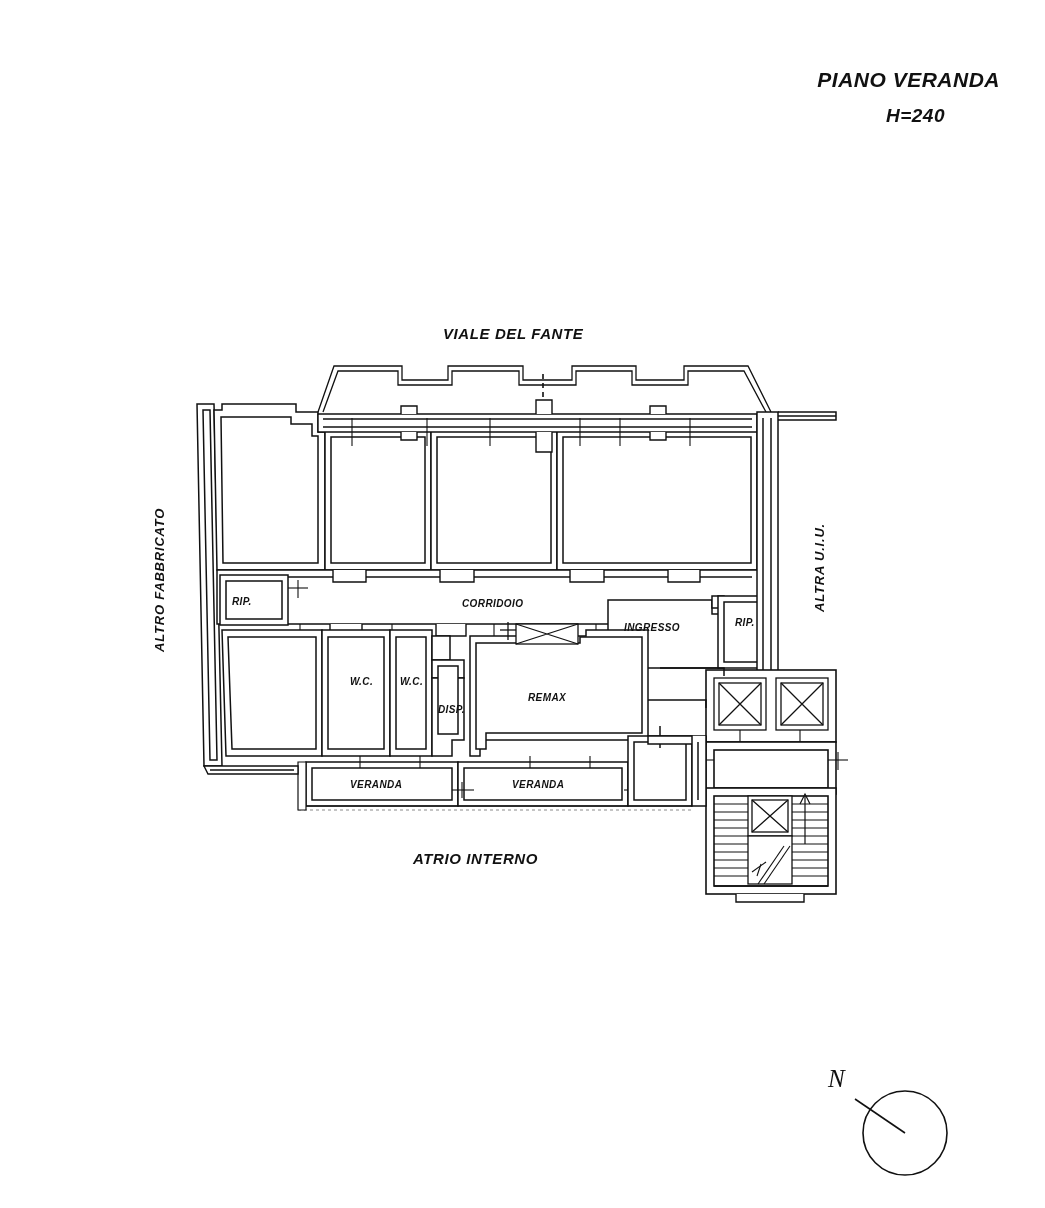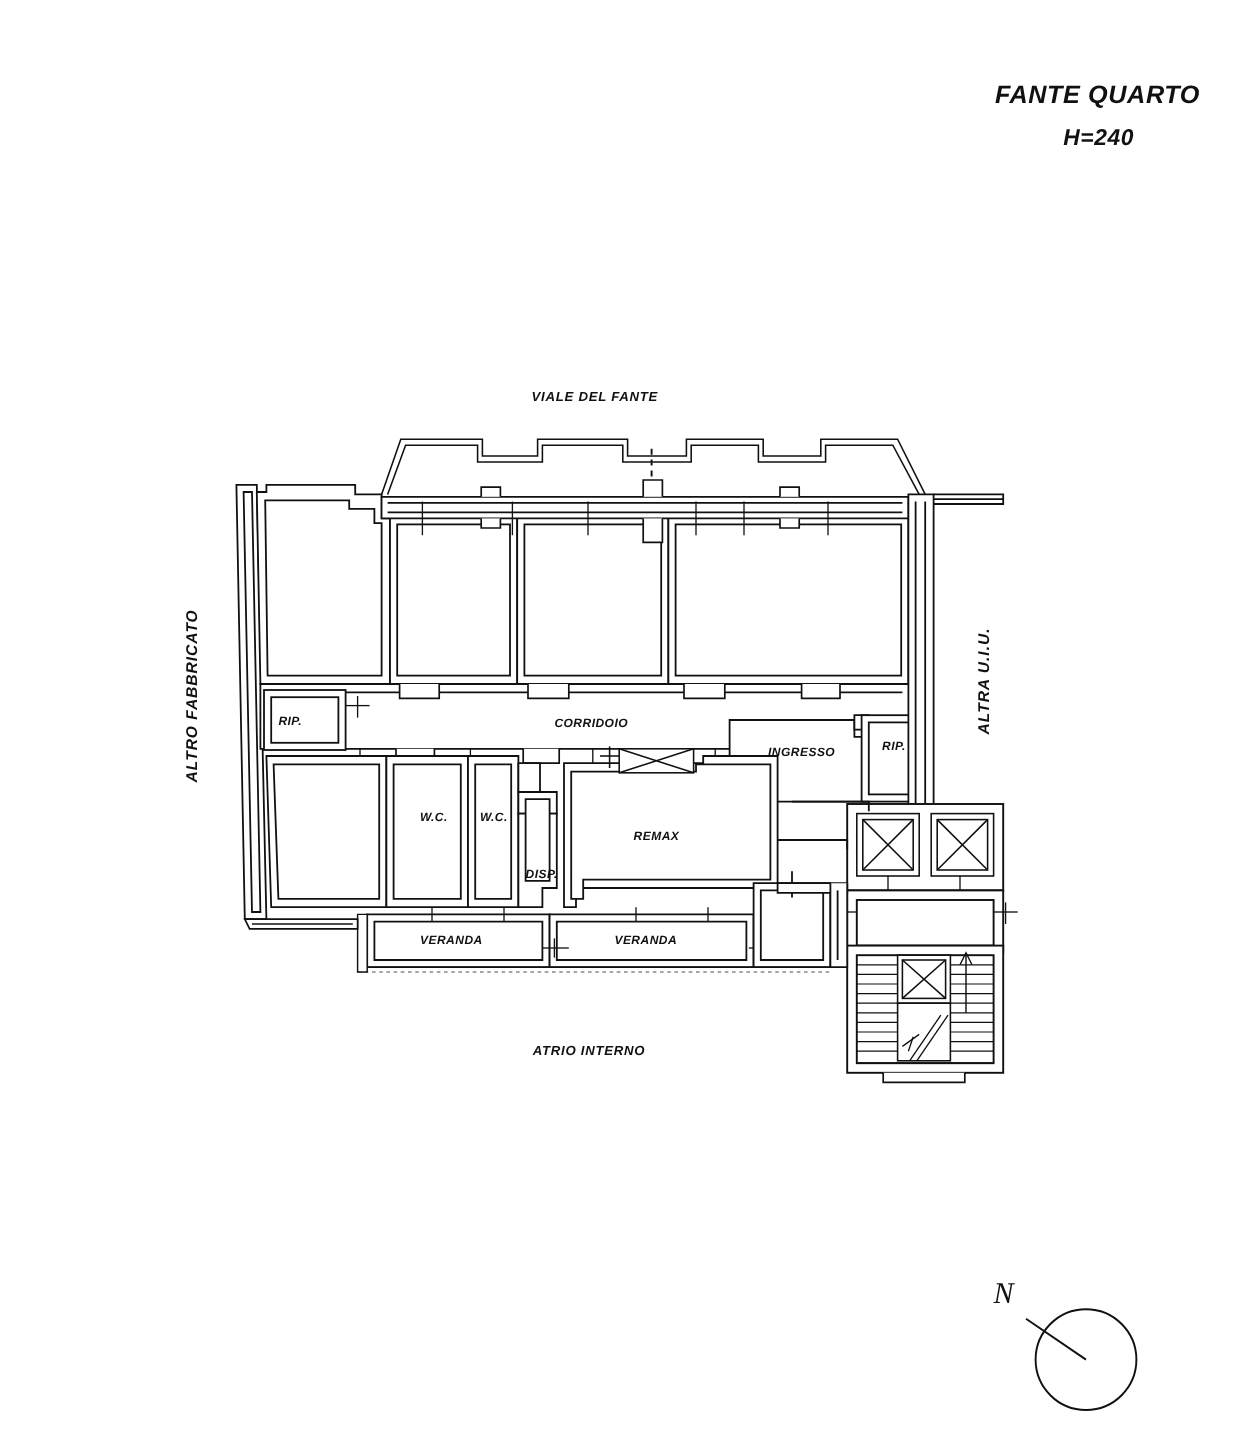--- a/index.html
+++ b/index.html
@@ -33,21 +33,21 @@
     top: 105px;
     font-size: 19px;
   }
   .plan-label {
     position: absolute;
     font-style: italic;
     font-weight: bold;
     color: #111111;
     white-space: nowrap;
   }
-  .street-label { font-size: 11px; letter-spacing: 0.6px; }
+  .street-label { font-size: 15px; letter-spacing: 0.6px; }
   .room-label { font-size: 10px; letter-spacing: 0.4px; }
   .side-label { font-size: 13px; letter-spacing: 0.8px; }
   .rot-left  { transform: rotate(-90deg); transform-origin: left top; }
   .rot-right { transform: rotate(-90deg); transform-origin: left top; }
 
   #watermark {
     position: absolute;
     left: 272px;
     top: 452px;
     width: 470px;
@@ -85,21 +85,21 @@
     color: #111111;
     font-family: "Liberation Serif", serif;
   }
   svg { display: block; }
 </style>
 </head>
 <body>
 
 <div id="page">
 
-  <div class="hdr" id="title-piano">FANTE QUARTO</div>
+  <div class="hdr" id="title-piano">PIANO VERANDA</div>
   <div class="hdr" id="title-h">H=240</div>
 
   <div id="watermark">
     <div id="wm-balloon">
       <svg width="96" height="112" viewBox="0 0 96 112">
         <defs>
           <clipPath id="balloonClip">
             <path d="M48 8 C70 8 88 26 88 48 C88 70 62 94 48 104 C34 94 8 70 8 48 C8 26 26 8 48 8 Z"></path>
           </clipPath>
         </defs>
@@ -386,29 +386,29 @@
 
     </g>
   </svg>
 
   <div class="plan-label street-label" style="left:443px;top:325px;">VIALE DEL FANTE</div>
 
   <div class="plan-label side-label rot-left" style="left:152px;top:652px;">ALTRO FABBRICATO</div>
 
   <div class="plan-label side-label rot-right" style="left:812px;top:612px;">ALTRA U.I.U.</div>
 
-  <div class="plan-label street-label" style="left:444px;top:850px;margin-top:20px;">ATRIO INTERNO</div>
+  <div class="plan-label street-label" style="left:413px;top:850px;">ATRIO INTERNO</div>
 
   <div class="plan-label room-label" style="left:232px;top:596px;">RIP.</div>
   <div class="plan-label room-label" style="left:462px;top:598px;text-align:right;">CORRIDOIO</div>
-  <div class="plan-label room-label" style="left:624px;top:622px;margin-left:16px;">INGRESSO</div>
+  <div class="plan-label room-label" style="left:624px;top:622px;">INGRESSO</div>
   <div class="plan-label room-label" style="left:735px;top:617px;">RIP.</div>
   <div class="plan-label room-label" style="left:350px;top:676px;">W.C.</div>
   <div class="plan-label room-label" style="left:400px;top:676px;">W.C.</div>
-  <div class="plan-label room-label" style="left:438px;top:704px;margin-top:20px;">DISP.</div>
+  <div class="plan-label room-label" style="left:438px;top:704px;">DISP.</div>
   <div class="plan-label room-label" style="left:528px;top:692px;">REMAX</div>
   <div class="plan-label room-label" style="left:350px;top:779px;">VERANDA</div>
   <div class="plan-label room-label" style="left:512px;top:779px;">VERANDA</div>
 
   <div id="compass">
     <div id="compass-n">N</div>
     <svg width="140" height="130" viewBox="0 0 140 130">
       <circle cx="85" cy="78" r="42" fill="none" stroke="#111111" stroke-width="1.6"></circle>
       <line x1="85" y1="78" x2="35" y2="44" stroke="#111111" stroke-width="1.6"></line>
     </svg>

